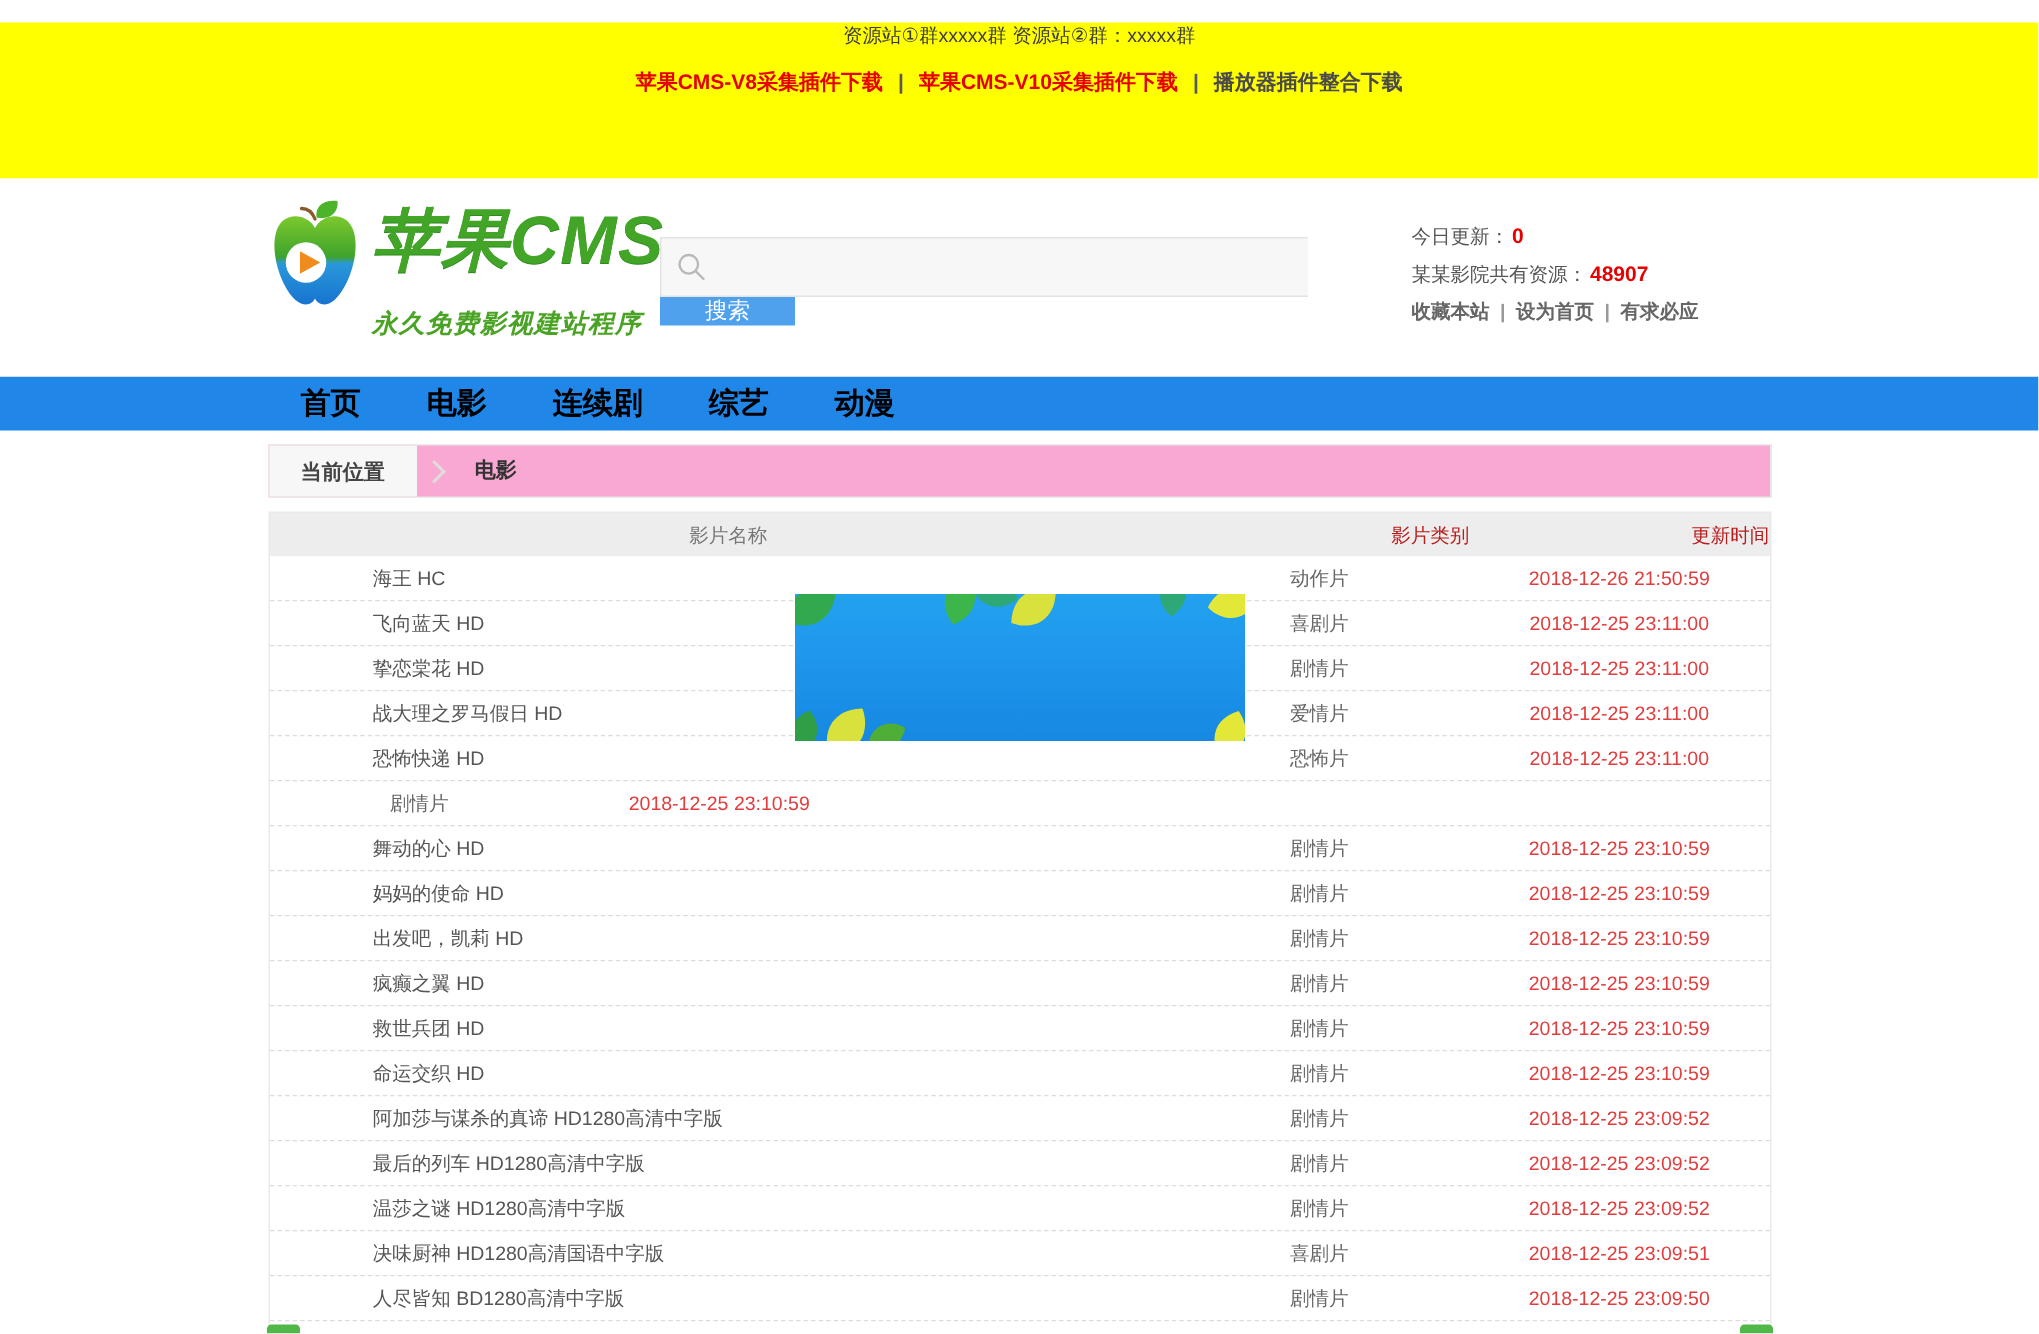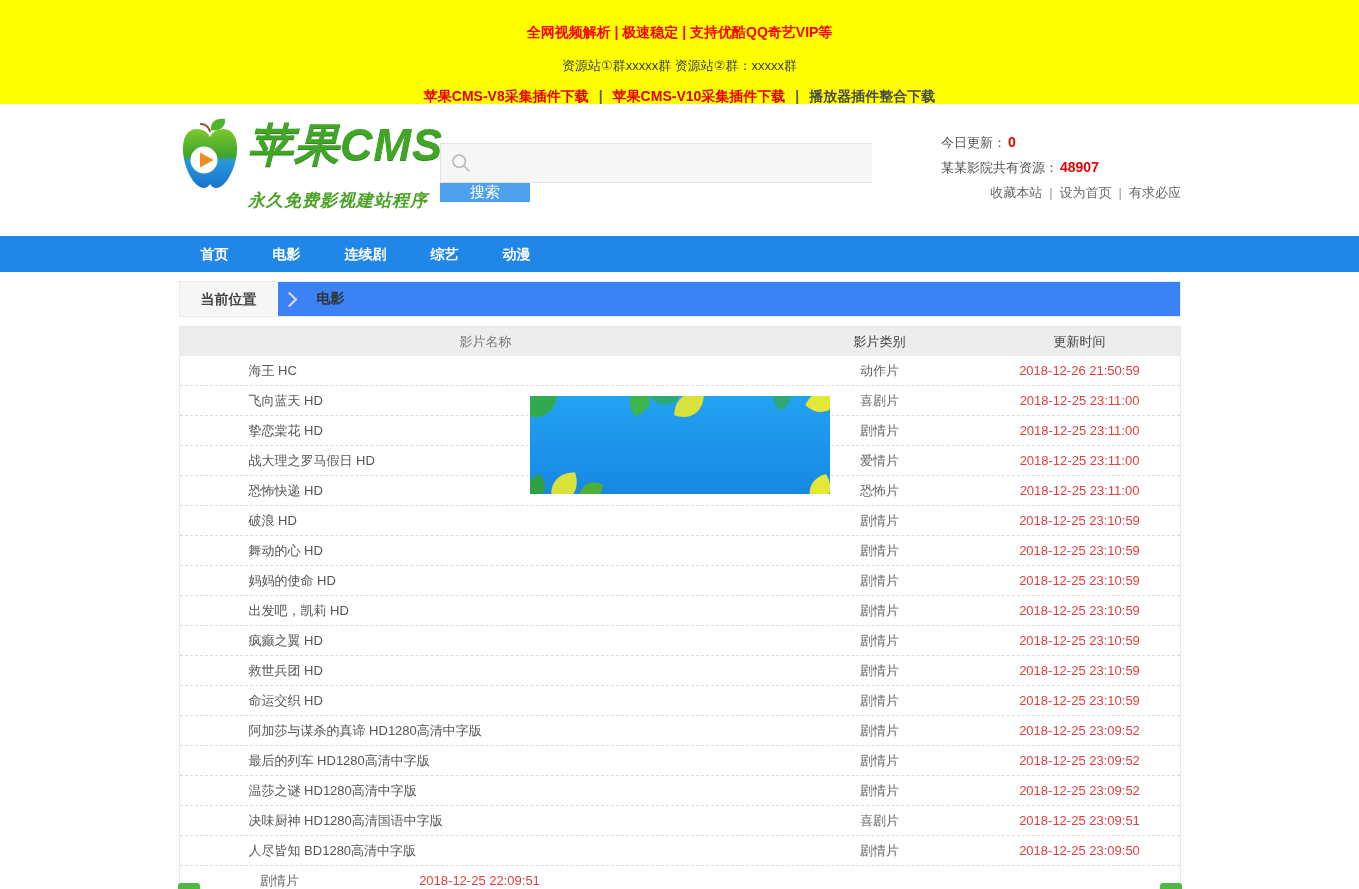--- a/index.html
+++ b/index.html
@@ -30,69 +30,68 @@
   .search-box { position:relative; flex:1; }
   .search-input { width:100%; height:40px; background:#f7f7f7; border:1px solid #e4e4e4;
     border-right:none; padding:0 10px 0 38px; font-size:14px; color:#333; outline:none; }
   .search-glyph { position:absolute; left:11px; top:10px; width:20px; height:20px; }
   .search-btn { width:90px; height:40px; border:none; background:#4fa1ee; color:#fff;
     font-size:15px; cursor:pointer; font-family:inherit; }
 
   .stats { position:absolute; top:26px; right:178px; width:240px; font-size:13px; color:#555; }
   .stat-line { height:25px; line-height:25px; text-align:left; white-space:nowrap; }
   .stat-num { color:#e60000; font-weight:bold; font-size:14px; padding-left:2px; }
-  .quick-links { height:25px; line-height:25px; text-align:right; white-space:nowrap; }
+  .quick-links { height:25px; line-height:25px; white-space:nowrap;font-weight:bold; }
   .quick-links a { color:#666; font-size:13px; }
   .quick-links a + a::before { content:"|"; color:#999; padding:0 7px; }
 
   
   .nav { height:36px; background:#2087e8; }
   .nav-inner { width:1002px; margin:0 auto; display:flex; }
-  .nav-item { display:block; line-height:36px; padding:0 22px; color:#ffffff;
-    font-size:14px; font-weight:bold; }
+  .nav-item { display:block; line-height:36px; padding:0 22px; color:#000000;
+    font-size:20px; font-weight:bold; }
 
   
   .main { width:1002px; margin:9px auto 0; }
-  .breadcrumb { height:36px; border:1px solid #e9e9e9; background:#3b82f6;
+  .breadcrumb { height:36px; border:1px solid #e9e9e9; background:#f9a8d4;
     display:flex; align-items:center; }
   .crumb-label { height:34px; line-height:34px; padding:0 21px; background:#f7f7f7;
     font-size:14px; font-weight:bold; color:#444; }
   .crumb-arrow { width:11px; height:11px; border-top:2px solid #ddd; border-right:2px solid #ddd;
     transform:rotate(45deg); margin-left:6px; }
   .crumb-current { margin-left:22px; font-size:14px; font-weight:bold; color:#333; }
 
   .vod-table { margin-top:9px; border:1px solid #e9e9e9; background:#fff; }
   .thead { display:flex; height:29px; align-items:center; background:#ededed;
     font-size:13px; color:#777; }
   .row { display:flex; height:30px; align-items:center; border-bottom:1px dashed #dcdcdc;
     font-size:13px; color:#555; background:#fff; }
   .c-name { flex:1; padding-left:21px; text-align:left; white-space:nowrap; overflow:hidden; }
   .c-cat  { width:200px; text-align:center; color:#666; }
   .c-time { width:200px; text-align:center; color:#e03e3e; }
   .thead .c-name { text-align:center; padding-left:12px; }
-  .thead .c-cat, .thead .c-time { color:#404040; }
+  .thead .c-cat, .thead .c-time { color:#b91c1c;text-align:right; }
   .row .c-name a { color:#555;margin-left:48px; }
 
   
   .ad-float { position:absolute; left:530px; top:396px; width:300px; height:98px;
     background:linear-gradient(180deg,#23a2f0 0%,#1e96ec 45%,#1688e2 100%);
     overflow:hidden; cursor:pointer; z-index:5; }
   .leaf { position:absolute; }
 
   
   .corner-green { position:absolute; width:22px; height:6px; background:#51b748;
     border-radius:3px 3px 0 0; top:883px; }
   .corner-green.left { left:178px; }
   .corner-green.right { left:1160px; }
 </style>
 </head>
 <body>
 
 <div class="banner">
-  <div class="banner-line1">全网视频解析 | 极速稳定 | 支持优酷QQ奇艺VIP等</div>
   <div class="banner-line2">资源站①群xxxxx群 资源站②群：xxxxx群</div>
   <div class="banner-line3">
     <a class="b3-seg b3-red">苹果CMS-V8采集插件下载</a>
     <a class="b3-seg b3-red">苹果CMS-V10采集插件下载</a>
     <a class="b3-seg b3-plain">播放器插件整合下载</a>
   </div>
 </div>
 
 <div class="site-header">
   <a class="logo">
@@ -179,21 +178,20 @@
         <span class="c-name"><a>战大理之罗马假日 HD</a></span>
         <span class="c-cat">爱情片</span>
         <span class="c-time">2018-12-25 23:11:00</span>
       </div>
       <div class="row">
         <span class="c-name"><a>恐怖快递 HD</a></span>
         <span class="c-cat">恐怖片</span>
         <span class="c-time">2018-12-25 23:11:00</span>
       </div>
       <div class="row">
-        <span class="c-name"><a>破浪 HD</a></span>
         <span class="c-cat">剧情片</span>
         <span class="c-time">2018-12-25 23:10:59</span>
       </div>
       <div class="row">
         <span class="c-name"><a>舞动的心 HD</a></span>
         <span class="c-cat">剧情片</span>
         <span class="c-time">2018-12-25 23:10:59</span>
       </div>
       <div class="row">
         <span class="c-name"><a>妈妈的使命 HD</a></span>

